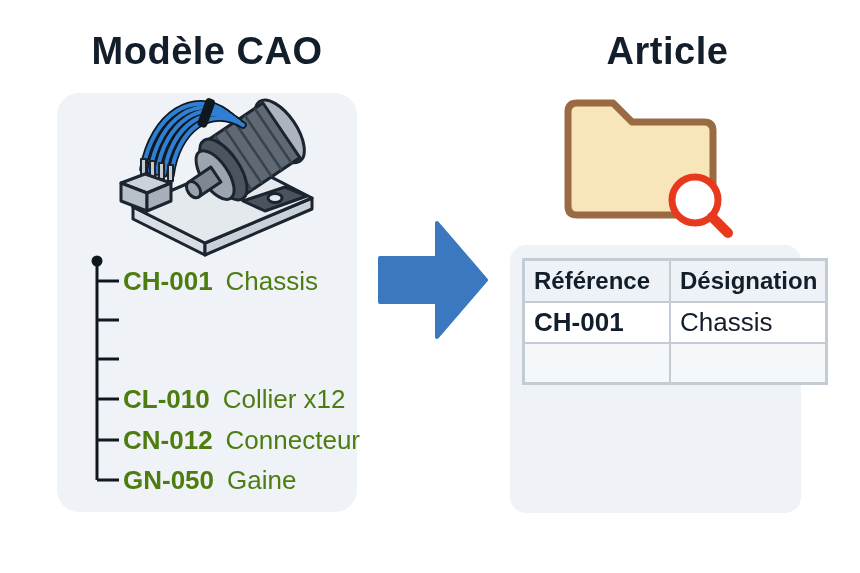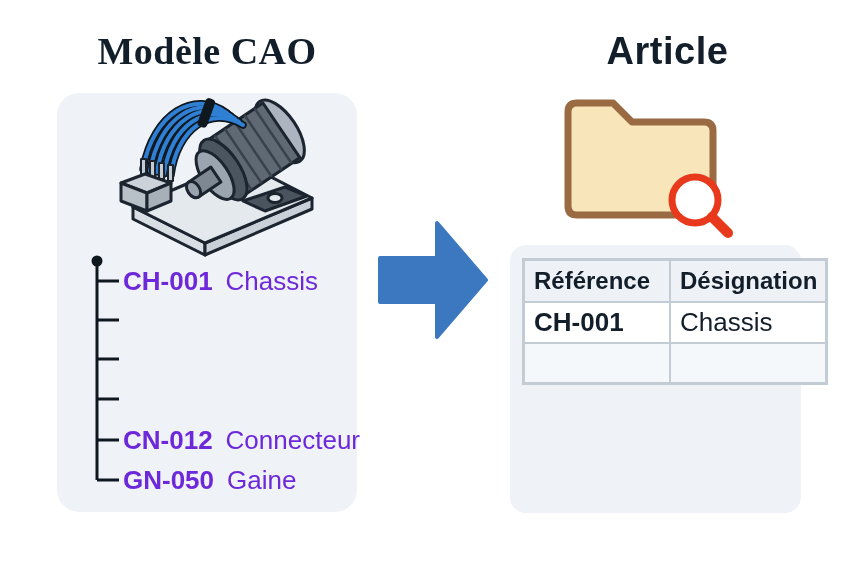--- a/index.html
+++ b/index.html
@@ -8,36 +8,36 @@
     font-family:"Liberation Sans", sans-serif;
     color:#131E2B; overflow:hidden;
   }
   .canvas{position:relative;width:860px;height:573px;}
 
   .col-title{
     position:absolute;top:28px;height:46px;line-height:46px;
     font-size:38px;font-weight:700;text-align:center;color:#131E2B;
     letter-spacing:0.5px;white-space:nowrap;
   }
-  #left-title{left:57px;width:300px;font-family:Liberation Serif, serif;}
+  #left-title{left:57px;width:300px;}
   #right-title{left:522px;width:291px;}
 
   .panel{
     position:absolute;background:#EFF3F7;border-radius:22px;
   }
   #left-panel{left:57px;top:93px;width:300px;height:419px;}
   #right-panel{left:510px;top:245px;width:291px;height:268px;border-radius:16px;}
 
   #illustration{position:absolute;left:0;top:2px;width:300px;height:162px;}
 
   #tree-connector{position:absolute;left:0;top:0;width:300px;height:419px;overflow:visible;}
 
   .tree-row{
     position:absolute;left:66px;height:32px;line-height:32px;
-    font-size:26px;white-space:nowrap;color:#6d28d9;
+    font-size:26px;white-space:nowrap;color:#4d7c0f;
   }
   .tree-code{font-weight:700;}
   .tree-name{margin-left:13px;font-weight:400;}
 
   #arrow-svg{position:absolute;left:378px;top:220px;width:112px;height:121px;}
 
   #folder-svg{position:absolute;left:558px;top:95px;width:185px;height:150px;}
 
   .bom-table{
     position:absolute;left:12px;top:13px;width:268px;
@@ -135,20 +135,23 @@
       <line x1="40" y1="227" x2="62" y2="227" stroke="#10181F" stroke-width="3"></line>
       <line x1="40" y1="266" x2="62" y2="266" stroke="#10181F" stroke-width="3"></line>
       <line x1="40" y1="306" x2="62" y2="306" stroke="#10181F" stroke-width="3"></line>
       <line x1="40" y1="347" x2="62" y2="347" stroke="#10181F" stroke-width="3"></line>
       <line x1="40" y1="387" x2="62" y2="387" stroke="#10181F" stroke-width="3"></line>
     </svg>
 
     <div class="tree-row" style="top:172px">
       <span class="tree-code">CH-001</span><span class="tree-name">Chassis</span>
     </div>
+    <div class="tree-row" style="top:290px">
+      <span class="tree-code">CL-010</span><span class="tree-name">Collier x12</span>
+    </div>
     <div class="tree-row" style="top:331px">
       <span class="tree-code">CN-012</span><span class="tree-name">Connecteur</span>
     </div>
     <div class="tree-row" style="top:371px">
       <span class="tree-code">GN-050</span><span class="tree-name">Gaine</span>
     </div>
   </div>
 
   <svg id="arrow-svg" viewBox="0 0 112 121" aria-hidden="true">
     <polygon points="2,38 59,38 59,3 108,60 59,117 59,82 2,82" fill="#3B78C0" stroke="#3B78C0" stroke-width="4" stroke-linejoin="round"></polygon>

